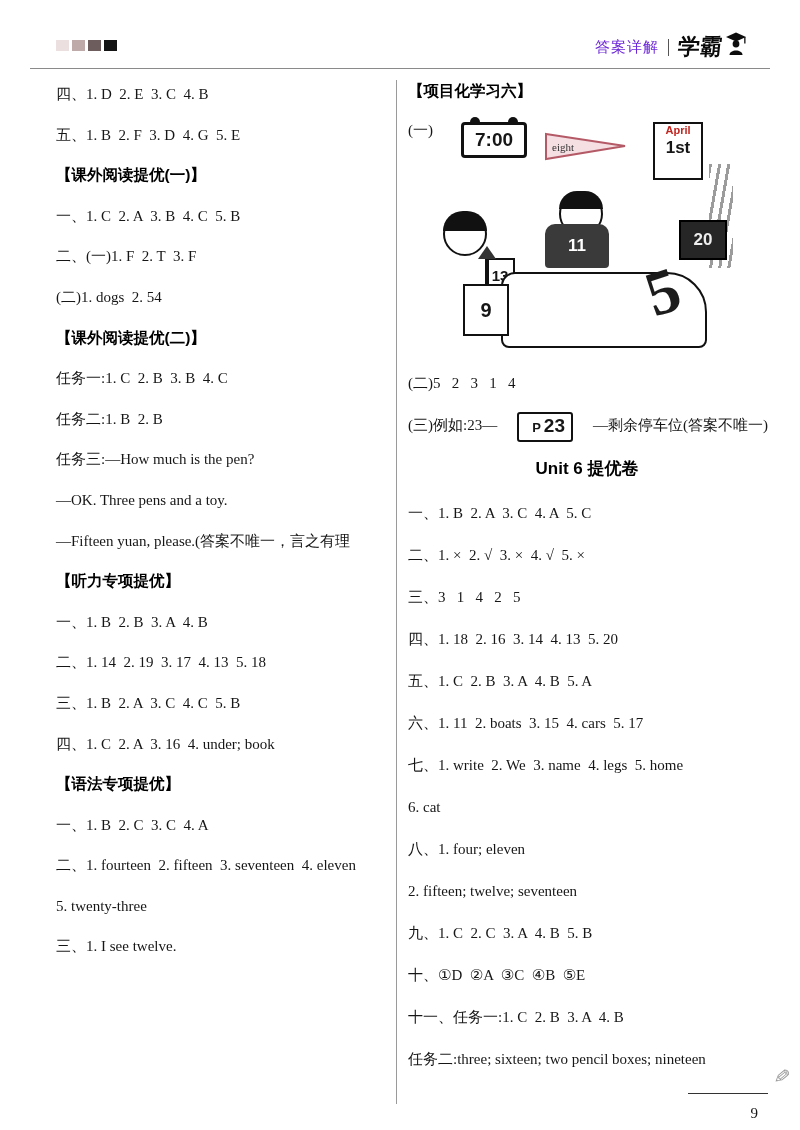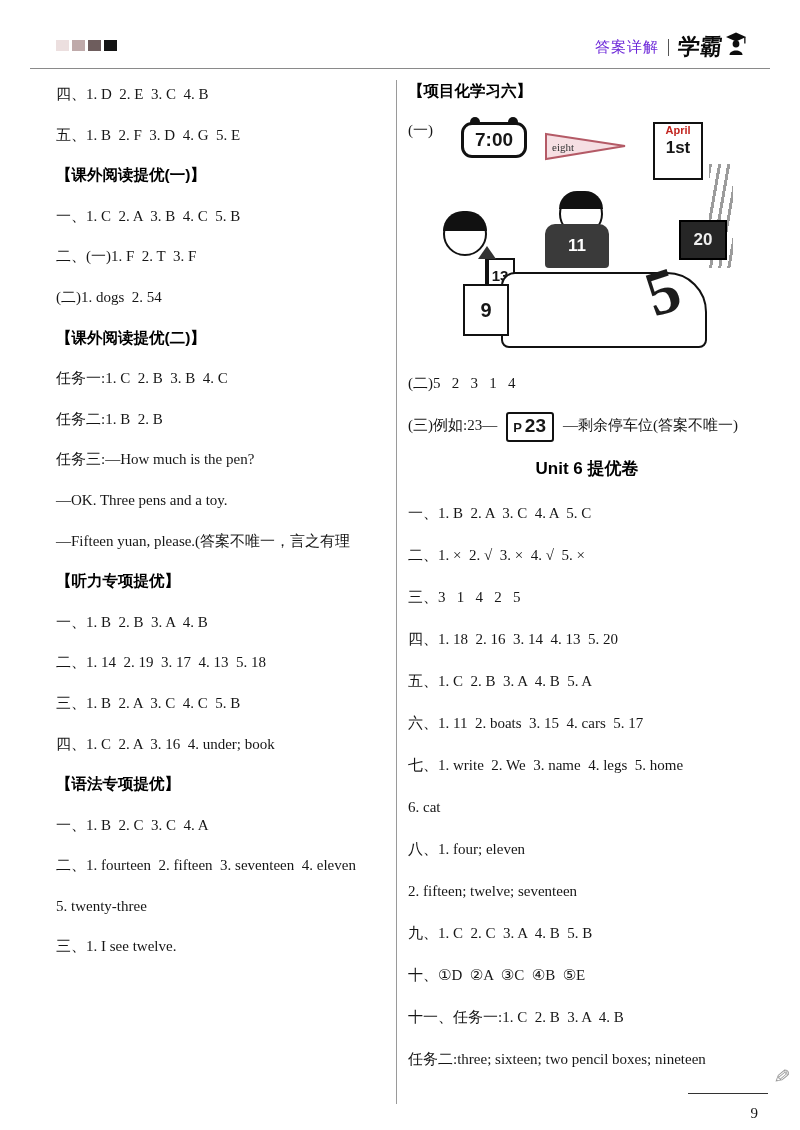--- a/index.html
+++ b/index.html
@@ -25,31 +25,31 @@
   .line{font-size:15px;line-height:40.6px;white-space:pre;}
   .col-right .line{line-height:42px;}
   .heading{font-family:"Liberation Sans",sans-serif;font-weight:700;font-size:15.5px;color:#000;}
   .tall{line-height:50px;}
   .taller{line-height:52px;}
   .unit-title{text-align:center;font-family:"Liberation Sans",sans-serif;font-weight:700;
               font-size:17px;line-height:46px;color:#000;}
 
   
   .park-sign{display:inline-block;border:2px solid #111;border-radius:3px;background:#fff;
-             padding:0 6px 0 5px;margin:0 9px;line-height:24px;vertical-align:middle;}
+             padding:0 6px 0 13px;margin:0 20px;line-height:24px;vertical-align:middle;}
   .ps-p{font-family:"Liberation Sans",sans-serif;font-weight:700;font-size:13px;margin-right:3px;}
   .ps-num{font-family:"Liberation Sans",sans-serif;font-weight:700;font-size:19px;}
 
   
   .illus-row{display:flex;align-items:flex-start;margin:4px 0 0 0;height:246px;}
   .fig-label{font-size:15px;line-height:28px;white-space:pre;flex:0 0 auto;}
   .illus{position:relative;width:300px;height:240px;margin-left:4px;flex:0 0 auto;}
   .illus *{box-sizing:border-box;}
   .clock{position:absolute;left:24px;top:6px;width:66px;height:36px;background:#fff;border:3px solid #111;
-         border-radius:11px;display:flex;align-items:center;justify-content:center;
+         border-radius:4px;display:flex;align-items:center;justify-content:center;
          font-family:"Liberation Sans",sans-serif;font-weight:900;font-size:19px;}
   .clock::before,.clock::after{content:'';position:absolute;top:-8px;width:10px;height:7px;background:#111;
          border-radius:5px 5px 0 0;}
   .clock::before{left:6px;} .clock::after{right:6px;}
   .flag{position:absolute;left:108px;top:16px;}
   .calendar{position:absolute;left:216px;top:6px;width:50px;height:58px;background:#fff;border:2px solid #111;
             text-align:center;}
   .cal-month{color:#c2251f;font-family:"Liberation Sans",sans-serif;font-weight:700;font-size:11px;}
   .cal-day{font-family:"Liberation Sans",sans-serif;font-weight:700;font-size:17px;margin-top:2px;}
   .curtain{position:absolute;left:272px;top:48px;width:24px;height:104px;opacity:.65;

